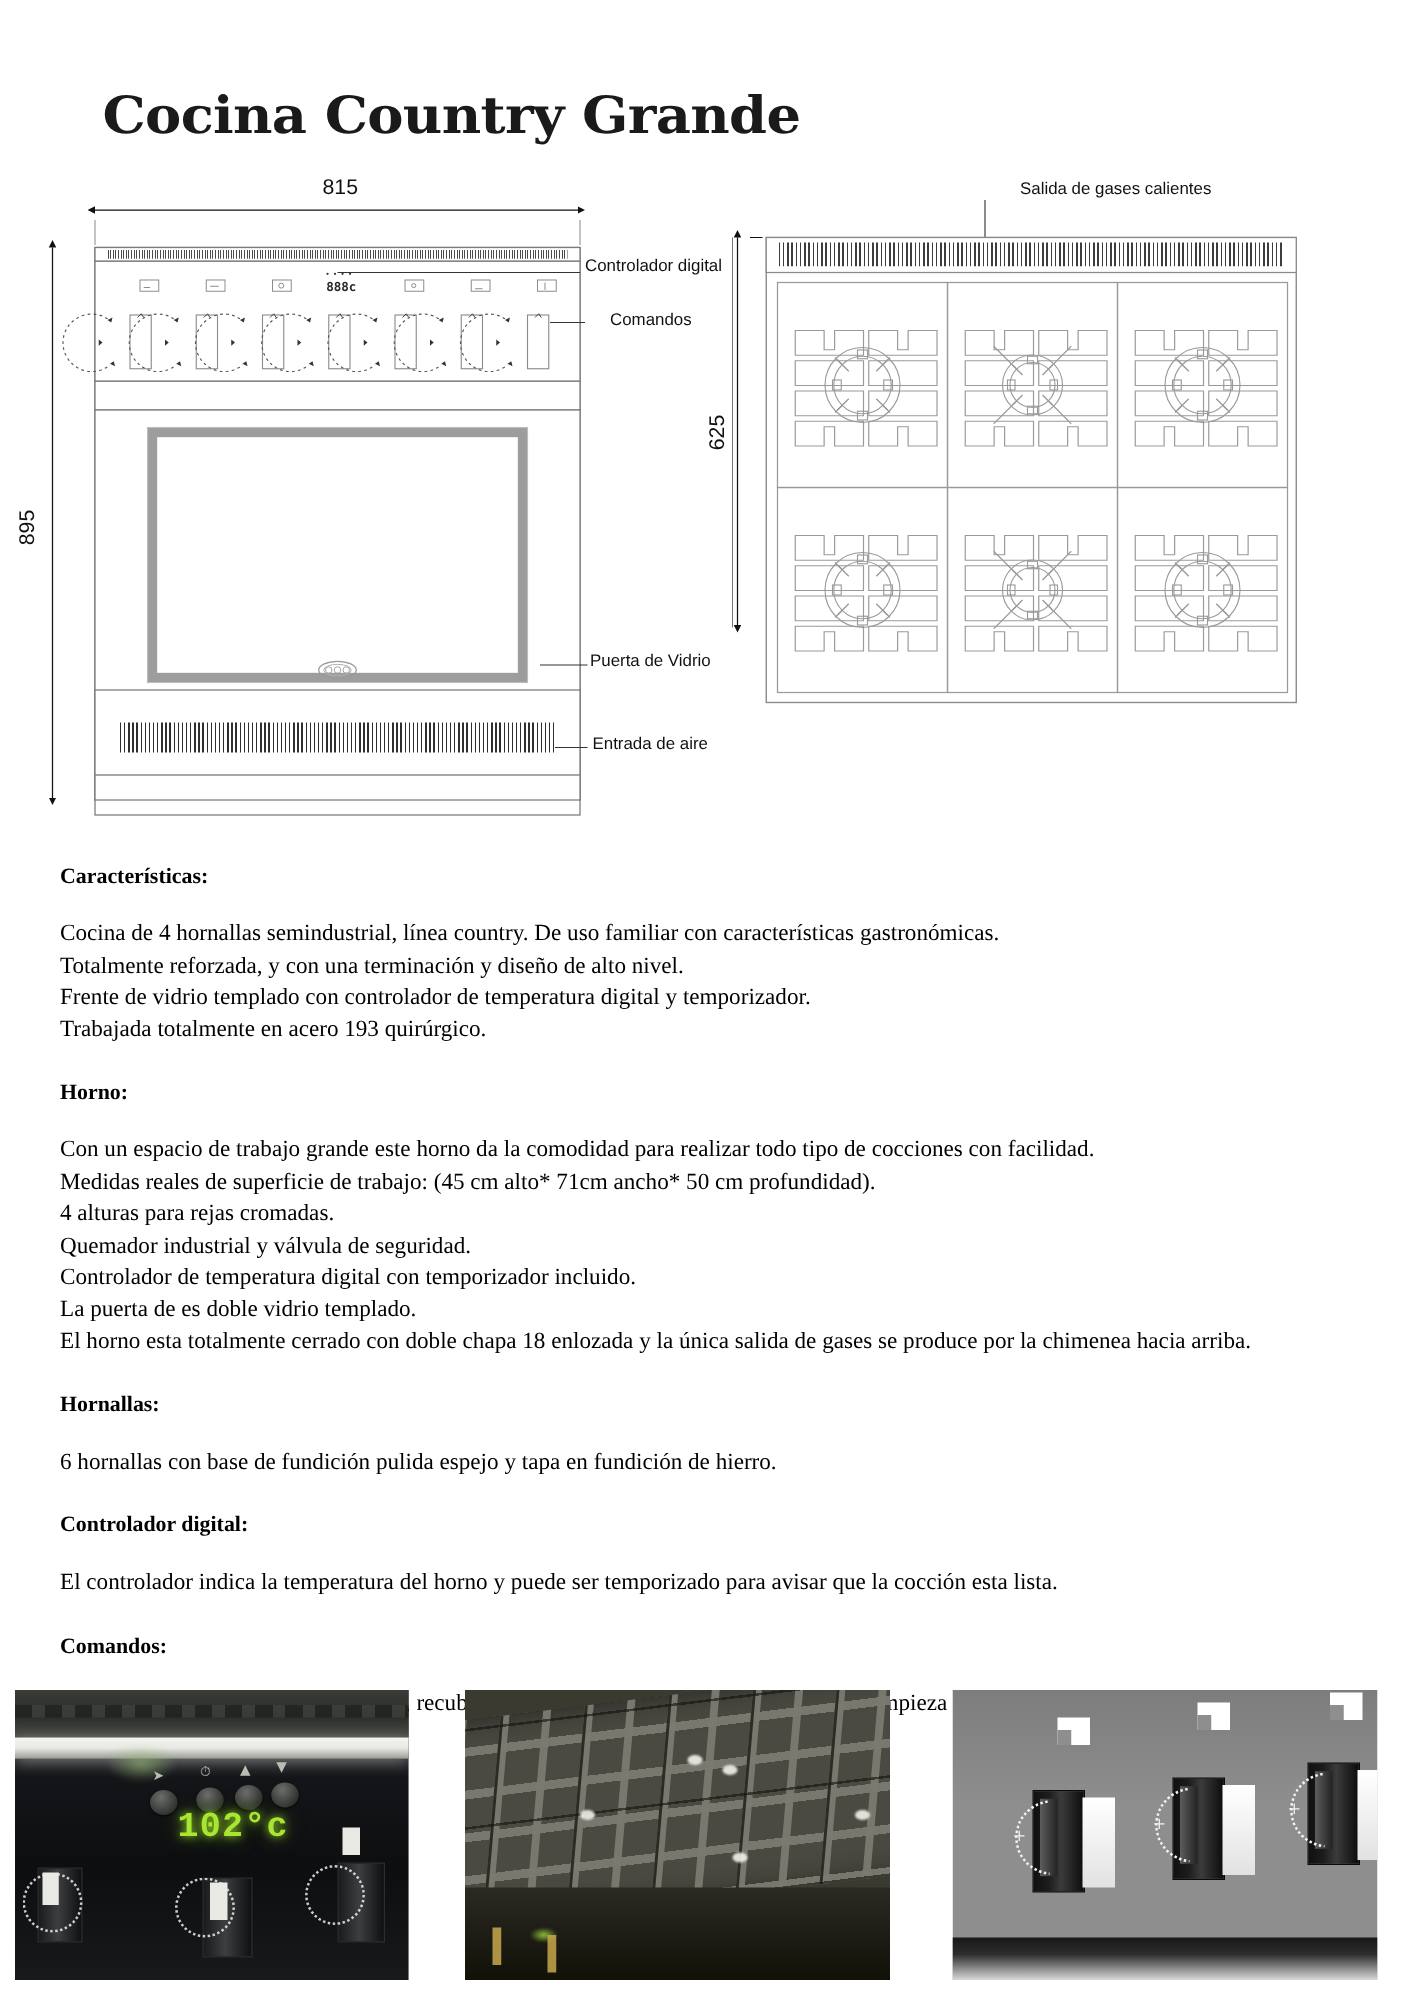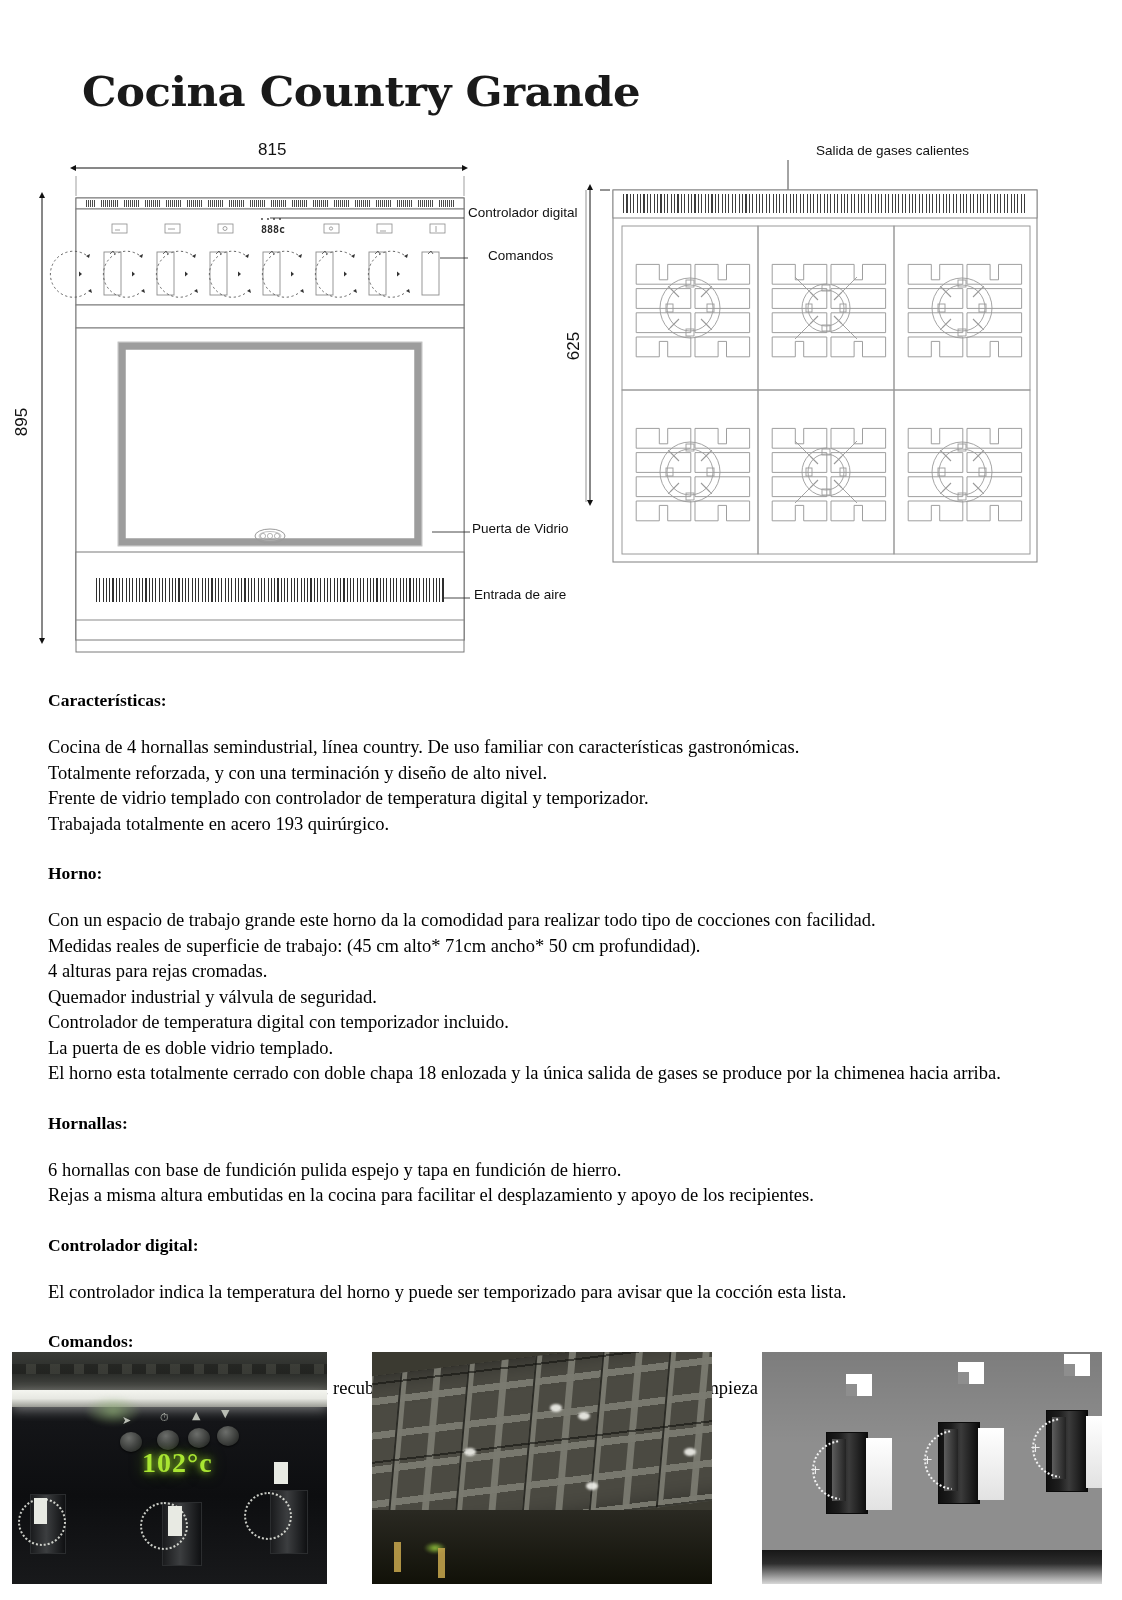--- a/index.html
+++ b/index.html
@@ -130,21 +130,21 @@
     position: absolute; width: 22px; height: 20px; border-radius: 50%;
     background: radial-gradient(ellipse at 40% 30%, #6c6e6b, #2d2f2d 75%);
     box-shadow: 0 1px 2px rgba(0,0,0,.7);
   }
   .p1-ico {
     position:absolute; font-family:"DejaVu Sans",sans-serif; font-size:11px;
     color:#b9bdb4; line-height:1;
   }
   .p1-led {
     position: absolute; left: 130px; top: 95px;
-    font-family: Liberation Serif, serif;
+    font-family: Liberation Mono, monospace;
     font-size: 28px; font-weight: 700; letter-spacing: 1px;
     color: #a9e632;
     text-shadow: 0 0 7px rgba(160,225,40,.95), 0 0 16px rgba(120,200,30,.6);
   }
   .p1-knob{
     position:absolute; background:linear-gradient(90deg,#1a1b1d,#3c3e40 45%,#0f1012);
     border:1px solid #2b2d2f;
   }
   .p1-knobhl{ position:absolute; background:#e8eae3; }
   .p1-dots{
@@ -476,21 +476,20 @@
       <div>Controlador de temperatura digital con temporizador incluido.</div>
       <div>La puerta de es doble vidrio templado.</div>
       <div>El horno esta totalmente cerrado con doble chapa 18 enlozada y la única salida de gases se produce por la chimenea hacia arriba.</div>
     </div>
   </div>
 
   <div>
     <div class="sec-head">Hornallas:</div>
     <div class="sec-body">
       <div>6 hornallas con base de fundición pulida espejo y tapa en fundición de hierro.</div>
-      <div>Rejas a misma altura embutidas en la cocina para facilitar el desplazamiento y apoyo de los recipientes.</div>
     </div>
   </div>
 
   <div>
     <div class="sec-head">Controlador digital:</div>
     <div class="sec-body">
       <div>El controlador indica la temperatura del horno y puede ser temporizado para avisar que la cocción esta lista.</div>
     </div>
   </div>
 

